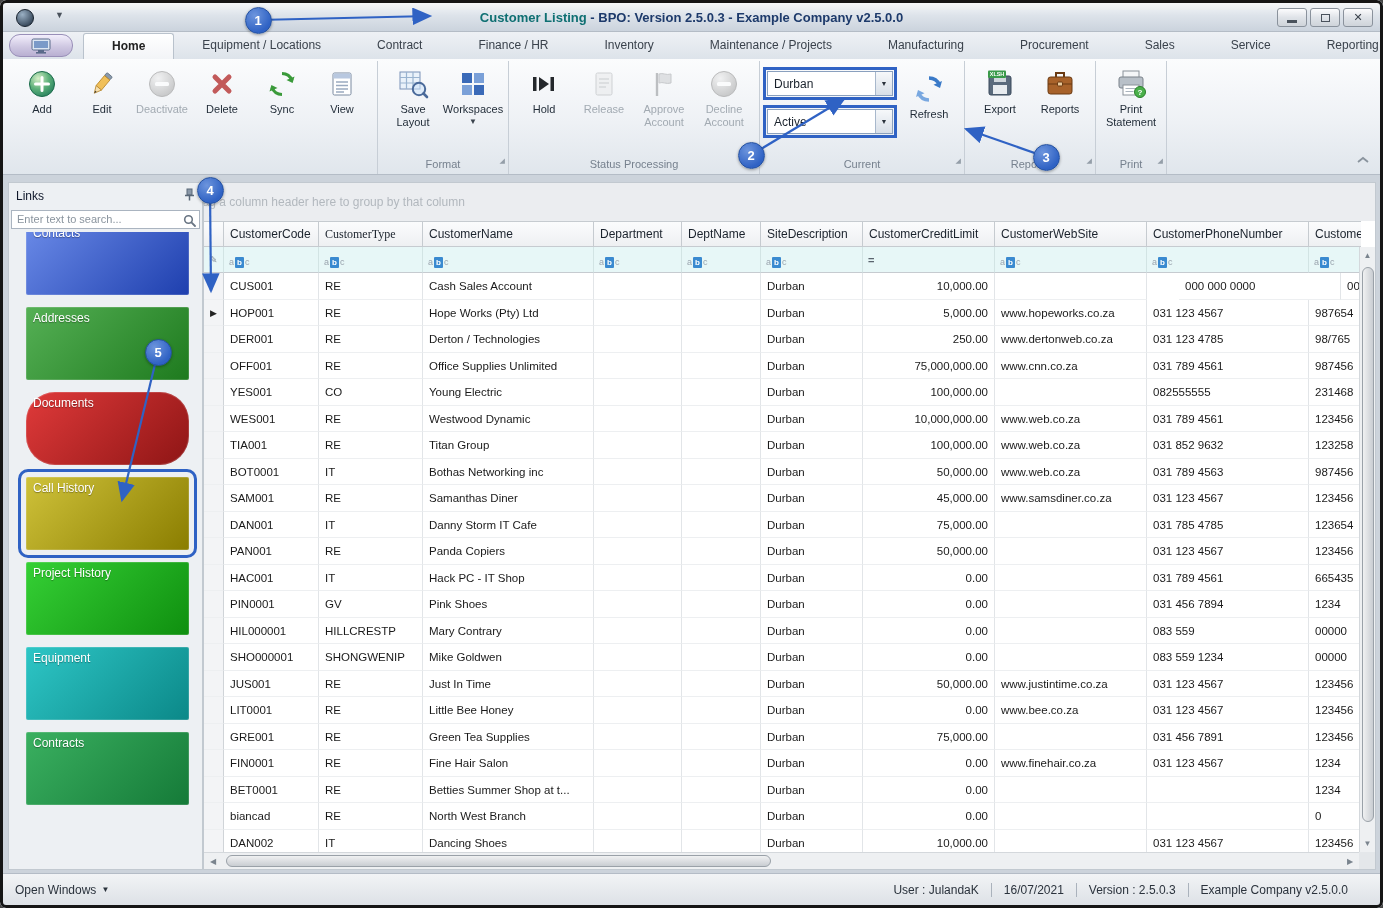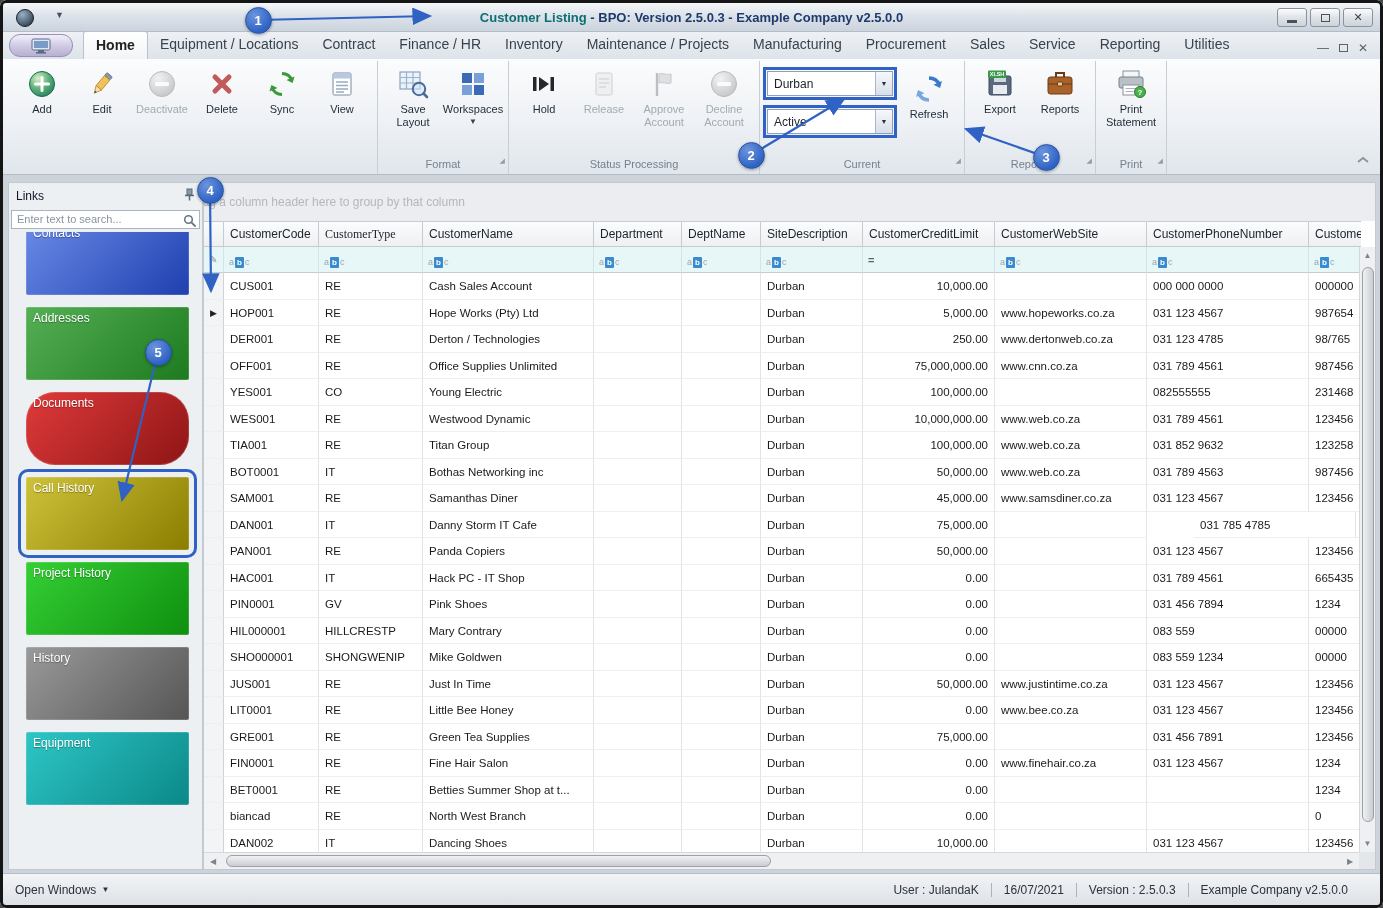--- a/index.html
+++ b/index.html
@@ -20,21 +20,21 @@
     background:linear-gradient(#fcfcfd,#dfe3e8 50%,#cfd4da);display:flex;align-items:center;justify-content:center;
     font-size:11px;color:#3a424c}
   .box-glyph{display:inline-block;width:9px;height:8px;border:1.5px solid #4a525c}
   .min-glyph{display:inline-block;width:10px;height:3px;background:#4a525c;margin-top:7px}
 
   
   .tabrow{position:absolute;left:3px;top:32px;right:3px;height:27px;background:linear-gradient(#eef1f5,#dde3ea);
     display:flex;align-items:flex-end;padding:0 4px}
   .appbtn{width:64px;height:23px;margin:0 10px 2px 2px;border-radius:11px;border:1px solid #998fb8;
     background:linear-gradient(#f3effc,#cfc8e2 55%,#b9b0d2);display:flex;align-items:center;justify-content:center;flex:none}
-  .rtab{padding:5px 12px 6px;font-size:14px;color:#3a424c;white-space:nowrap}
+  .rtab{padding:5px 28px 6px;font-size:12px;color:#3a424c;white-space:nowrap}
   .rtab.active{background:linear-gradient(#ffffff,#f2f4f7);border:1px solid #b9c2cc;border-bottom:none;
     border-radius:3px 3px 0 0;font-weight:bold;color:#222}
   .mdi-ctrls{margin-left:auto;display:flex;gap:10px;align-items:center;padding:0 8px 6px 8px}
   .mdi-ctrls span{color:#5a626c;font-size:12px;line-height:10px}
   .mdi-restore{display:inline-block;width:9px;height:8px;border:1.5px solid #5a626c}
 
   
   .ribbon{position:absolute;left:3px;top:59px;right:3px;height:116px;
     background:linear-gradient(#fbfcfd,#eef1f5 55%,#e0e6ec);border-bottom:1px solid #b4bcc6;
     display:flex;align-items:stretch;padding:2px 2px 0 4px}
@@ -465,25 +465,25 @@
         </div>
         <div class="tile" style="background: linear-gradient(135deg, rgb(224, 58, 58), rgb(142, 21, 21)); border-radius: 29px;">
           <span class="tile-label">Documents</span>
         </div>
         <div class="tile annotated-tile" style="background: linear-gradient(135deg, rgb(207, 194, 58), rgb(138, 125, 0));">
           <span class="tile-label">Call History</span>
         </div>
         <div class="tile" style="background: linear-gradient(135deg, rgb(53, 208, 53), rgb(15, 143, 15));">
           <span class="tile-label">Project History</span>
         </div>
-        <div class="tile" style="background: linear-gradient(135deg, rgb(154, 154, 154), rgb(85, 85, 85));">
-          <span class="tile-label">History</span>
-        </div>
         <div class="tile" style="background: linear-gradient(135deg, rgb(46, 198, 198), rgb(11, 136, 136));">
           <span class="tile-label">Equipment</span>
+        </div>
+        <div class="tile" style="background: linear-gradient(135deg, rgb(58, 176, 96), rgb(21, 122, 56));">
+          <span class="tile-label">Contracts</span>
         </div>
       </div>
   </div>
 
   <div class="grid-area">
     <div class="groupby-bar"><span class="groupby-hint">Drag a column header here to group by that column</span></div>
     <div class="grid-header">
         <div class="gcell ind-h"></div>
         <div class="gcell ghead" style="width: 95px;">CustomerCode</div>
         <div class="gcell ghead" style="width: 104px; font-family: Liberation Serif, serif;">CustomerType</div>
@@ -533,21 +533,21 @@
         <div class="grow">
           <div class="gcell ind-c"></div>
           <div class="gcell gdata" style="width: 95px;">CUS001</div>
           <div class="gcell gdata" style="width: 104px;">RE</div>
           <div class="gcell gdata" style="width: 171px;">Cash Sales Account</div>
           <div class="gcell gdata" style="width: 88px;"></div>
           <div class="gcell gdata" style="width: 79px;"></div>
           <div class="gcell gdata" style="width: 102px;">Durban</div>
           <div class="gcell gdata r" style="width: 132px;">10,000.00</div>
           <div class="gcell gdata" style="width: 152px;"></div>
-          <div class="gcell gdata" style="width: 162px;">000 000 0000</div>
+          <div class="gcell gdata" style="width: 162px; margin-left: 32px;">000 000 0000</div>
           <div class="gcell gdata" style="width: 80px;">000000</div>
         </div>
         <div class="grow">
           <div class="gcell ind-c"><span class="row-arrow">▶</span></div>
           <div class="gcell gdata" style="width: 95px;">HOP001</div>
           <div class="gcell gdata" style="width: 104px;">RE</div>
           <div class="gcell gdata" style="width: 171px;">Hope Works (Pty) Ltd</div>
           <div class="gcell gdata" style="width: 88px;"></div>
           <div class="gcell gdata" style="width: 79px;"></div>
           <div class="gcell gdata" style="width: 102px;">Durban</div>
@@ -650,21 +650,21 @@
         <div class="grow">
           <div class="gcell ind-c"></div>
           <div class="gcell gdata" style="width: 95px;">DAN001</div>
           <div class="gcell gdata" style="width: 104px;">IT</div>
           <div class="gcell gdata" style="width: 171px;">Danny Storm IT Cafe</div>
           <div class="gcell gdata" style="width: 88px;"></div>
           <div class="gcell gdata" style="width: 79px;"></div>
           <div class="gcell gdata" style="width: 102px;">Durban</div>
           <div class="gcell gdata r" style="width: 132px;">75,000.00</div>
           <div class="gcell gdata" style="width: 152px;"></div>
-          <div class="gcell gdata" style="width: 162px; margin-left: 47px;">031 785 4785</div>
+          <div class="gcell gdata" style="width: 162px;">031 785 4785</div>
           <div class="gcell gdata" style="width: 80px;">123654</div>
         </div>
         <div class="grow">
           <div class="gcell ind-c"></div>
           <div class="gcell gdata" style="width: 95px;">PAN001</div>
           <div class="gcell gdata" style="width: 104px;">RE</div>
           <div class="gcell gdata" style="width: 171px;">Panda Copiers</div>
           <div class="gcell gdata" style="width: 88px;"></div>
           <div class="gcell gdata" style="width: 79px;"></div>
           <div class="gcell gdata" style="width: 102px;">Durban</div>

